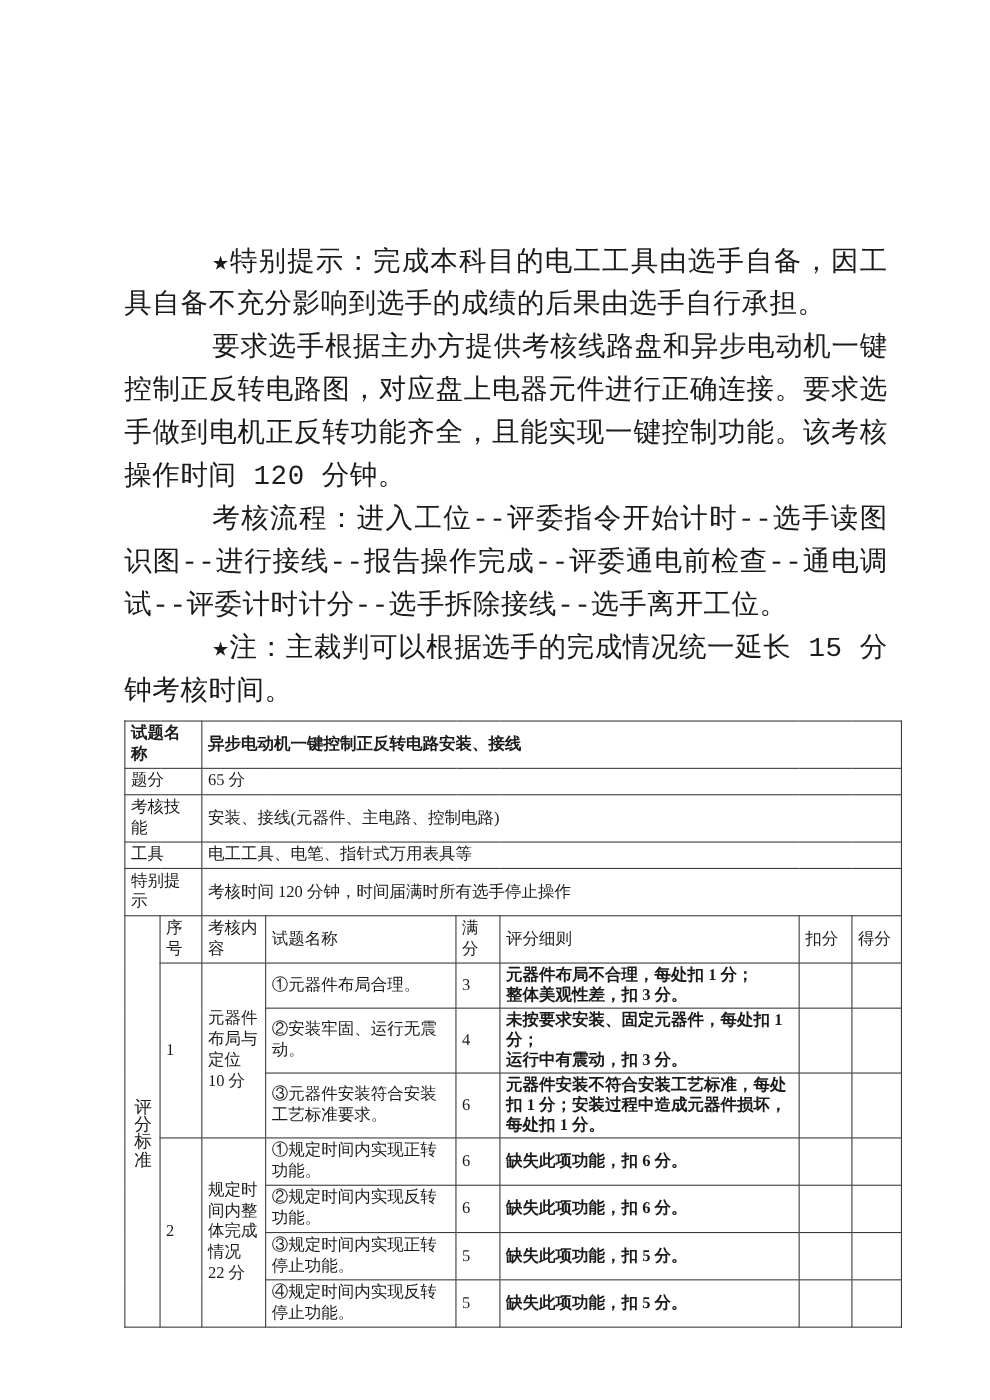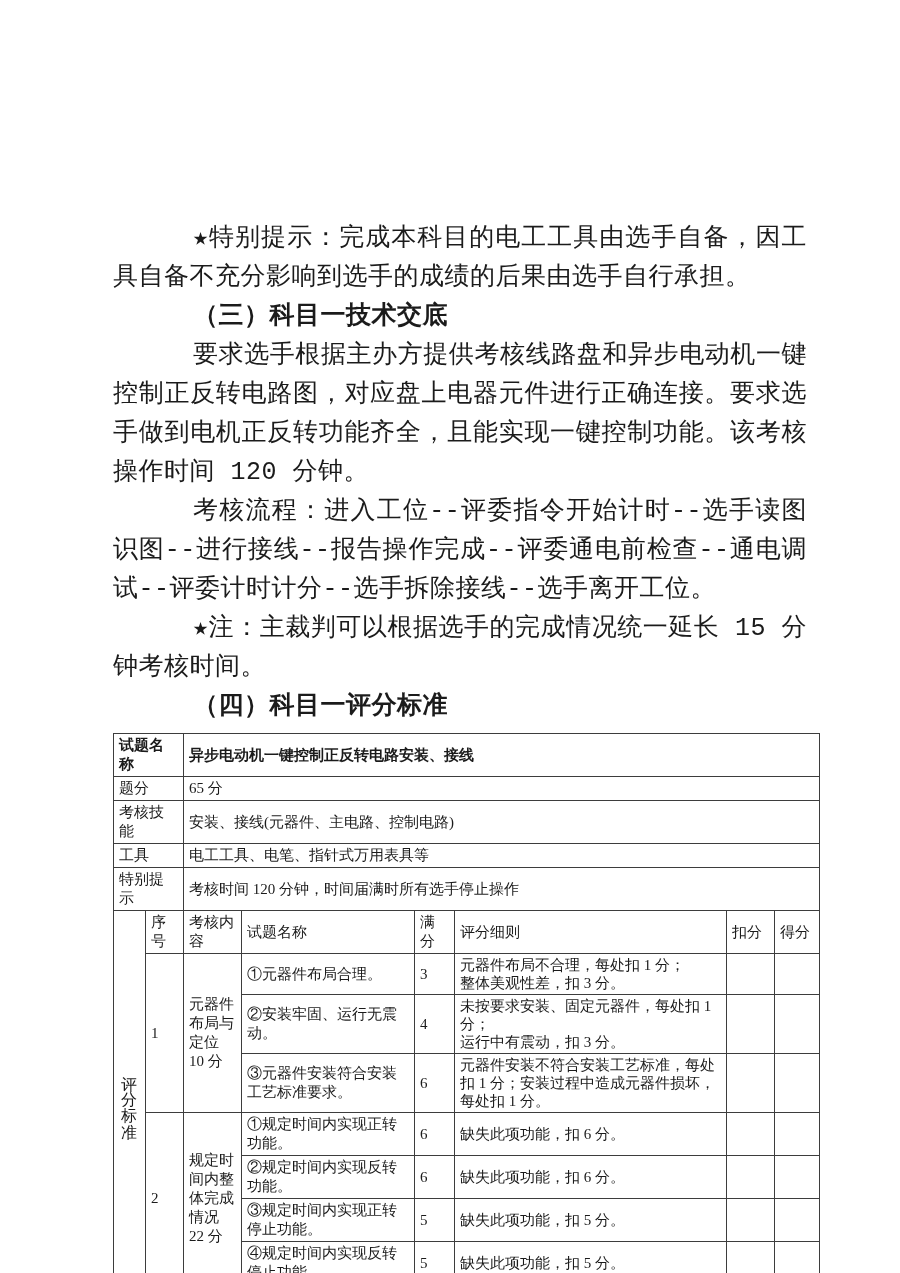--- a/index.html
+++ b/index.html
@@ -41,42 +41,40 @@
   }
   table.score-table td {
     border: 1.5px solid #3d3d3d;
     padding: 2px 5px;
     vertical-align: middle;
     overflow: hidden;
   }
   td.center { text-align: left; }
   .bold { font-weight: bold; }
   td.info-value { padding-left: 9px; }
-  td.detail { white-space: pre-line; line-height: 18px; padding-left: 8px; }
+  td.detail { white-space: pre-line; line-height: 18px; padding-left: 8px; font-weight: bold; }
   td.v-cell { text-align: center; padding: 0; }
   .v-text {
     display: inline-block;
     writing-mode: vertical-lr;
     text-orientation: upright;
     letter-spacing: 16px;
     font-size: 16px;
   }
 </style>
 </head>
 <body>
 
 <div class="page">
   <div class="content">
 
     <p class="para">★特别提示：完成本科目的电工工具由选手自备，因工具自备不充分影响到选手的成绩的后果由选手自行承担。</p>
-    <p class="para heading">（三）科目一技术交底</p>
     <p class="para">要求选手根据主办方提供考核线路盘和异步电动机一键控制正反转电路图，对应盘上电器元件进行正确连接。要求选手做到电机正反转功能齐全，且能实现一键控制功能。该考核操作时间 120 分钟。</p>
     <p class="para">考核流程：进入工位--评委指令开始计时--选手读图识图--进行接线--报告操作完成--评委通电前检查--通电调试--评委计时计分--选手拆除接线--选手离开工位。</p>
     <p class="para">★注：主裁判可以根据选手的完成情况统一延长 15 分钟考核时间。</p>
-    <p class="para heading">（四）科目一评分标准</p>
 
     <table class="score-table">
       <colgroup>
         <col style="width:32px">
           <col style="width:38px">
           <col style="width:58px">
           <col style="width:173px">
         <col style="width:40px">
           <col style="width:272px">
           <col style="width:48px">

